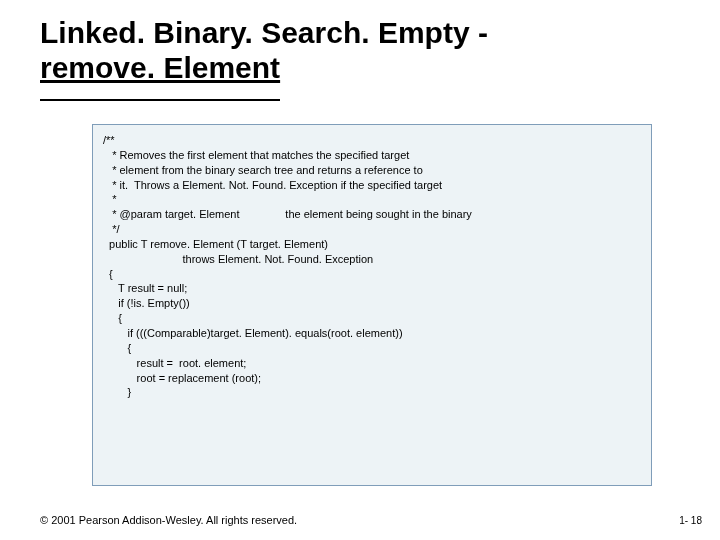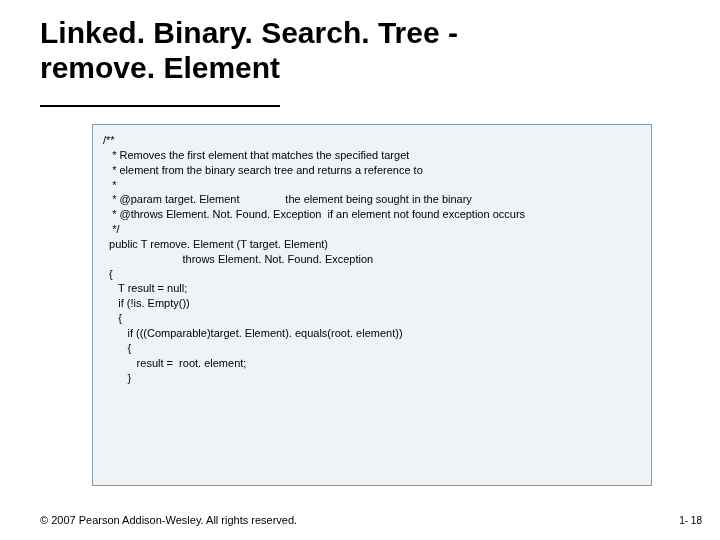--- a/index.html
+++ b/index.html
@@ -1,19 +1,19 @@
 <!DOCTYPE html>
 <html><head>
 <meta charset="utf-8">
 <style>
   * { margin: 0; padding: 0; box-sizing: border-box; }
   html, body { width: 720px; height: 540px; background: #ffffff; font-family: Arial, Helvetica, sans-serif; }
   .slide { position: relative; width: 720px; height: 540px; }
   .title { position: absolute; left: 40px; top: 16px; font-size: 30px; font-weight: bold; color: #000; line-height: 1.15; max-width: 640px; }
-  .title .underline { display: block; border-bottom: 2px solid #000; padding-bottom: 20px; width: fit-content; }
+  .title .underline { display: block; border-bottom: 2px solid #000; padding-bottom: 14px; width: fit-content; text-decoration: underline; }
   .codebox {
     position: absolute;
     left: 92px; top: 124px;
     width: 560px; height: 362px;
     background: #edf3f6;
     border: 1px solid #7f9db9;
     padding: 8px 10px 8px 10px;
     font-size: 11px;
     line-height: 1.35;
     color: #000;
@@ -32,39 +32,40 @@
     font-size: 10px;
     color: #000;
   }
 </style>
 </head>
 <body>
 
 <div class="slide">
 
   <div class="title">
-    <span>Linked. Binary. Search. Tree -</span><br>
+    <span>Linked. Binary. Search. Empty -</span><br>
     <span class="underline">remove. Element</span>
   </div>
 
   <div class="codebox">
     <div class="ln">/**</div>
     <div class="ln">   * Removes the first element that matches the specified target</div>
     <div class="ln">   * element from the binary search tree and returns a reference to</div>
+    <div class="ln">   * it.  Throws a Element. Not. Found. Exception if the specified target</div>
     <div class="ln">   *</div>
     <div class="ln">   * @param target. Element               the element being sought in the binary</div>
-    <div class="ln">   * @throws Element. Not. Found. Exception  if an element not found exception occurs</div>
     <div class="ln">   */</div>
     <div class="ln">  public T remove. Element (T target. Element)</div>
     <div class="ln">                          throws Element. Not. Found. Exception</div>
     <div class="ln">  {</div>
     <div class="ln">     T result = null;</div>
     <div class="ln">     if (!is. Empty())</div>
     <div class="ln">     {</div>
     <div class="ln">        if (((Comparable)target. Element). equals(root. element))</div>
     <div class="ln">        {</div>
     <div class="ln">           result =  root. element;</div>
+    <div class="ln">           root = replacement (root);</div>
     <div class="ln">        }</div>
   </div>
 
-  <div class="footer-left">© 2007 Pearson Addison-Wesley. All rights reserved.</div>
+  <div class="footer-left">© 2001 Pearson Addison-Wesley. All rights reserved.</div>
   <div class="footer-right">1- 18</div>
 </div>
 
 </body></html>

